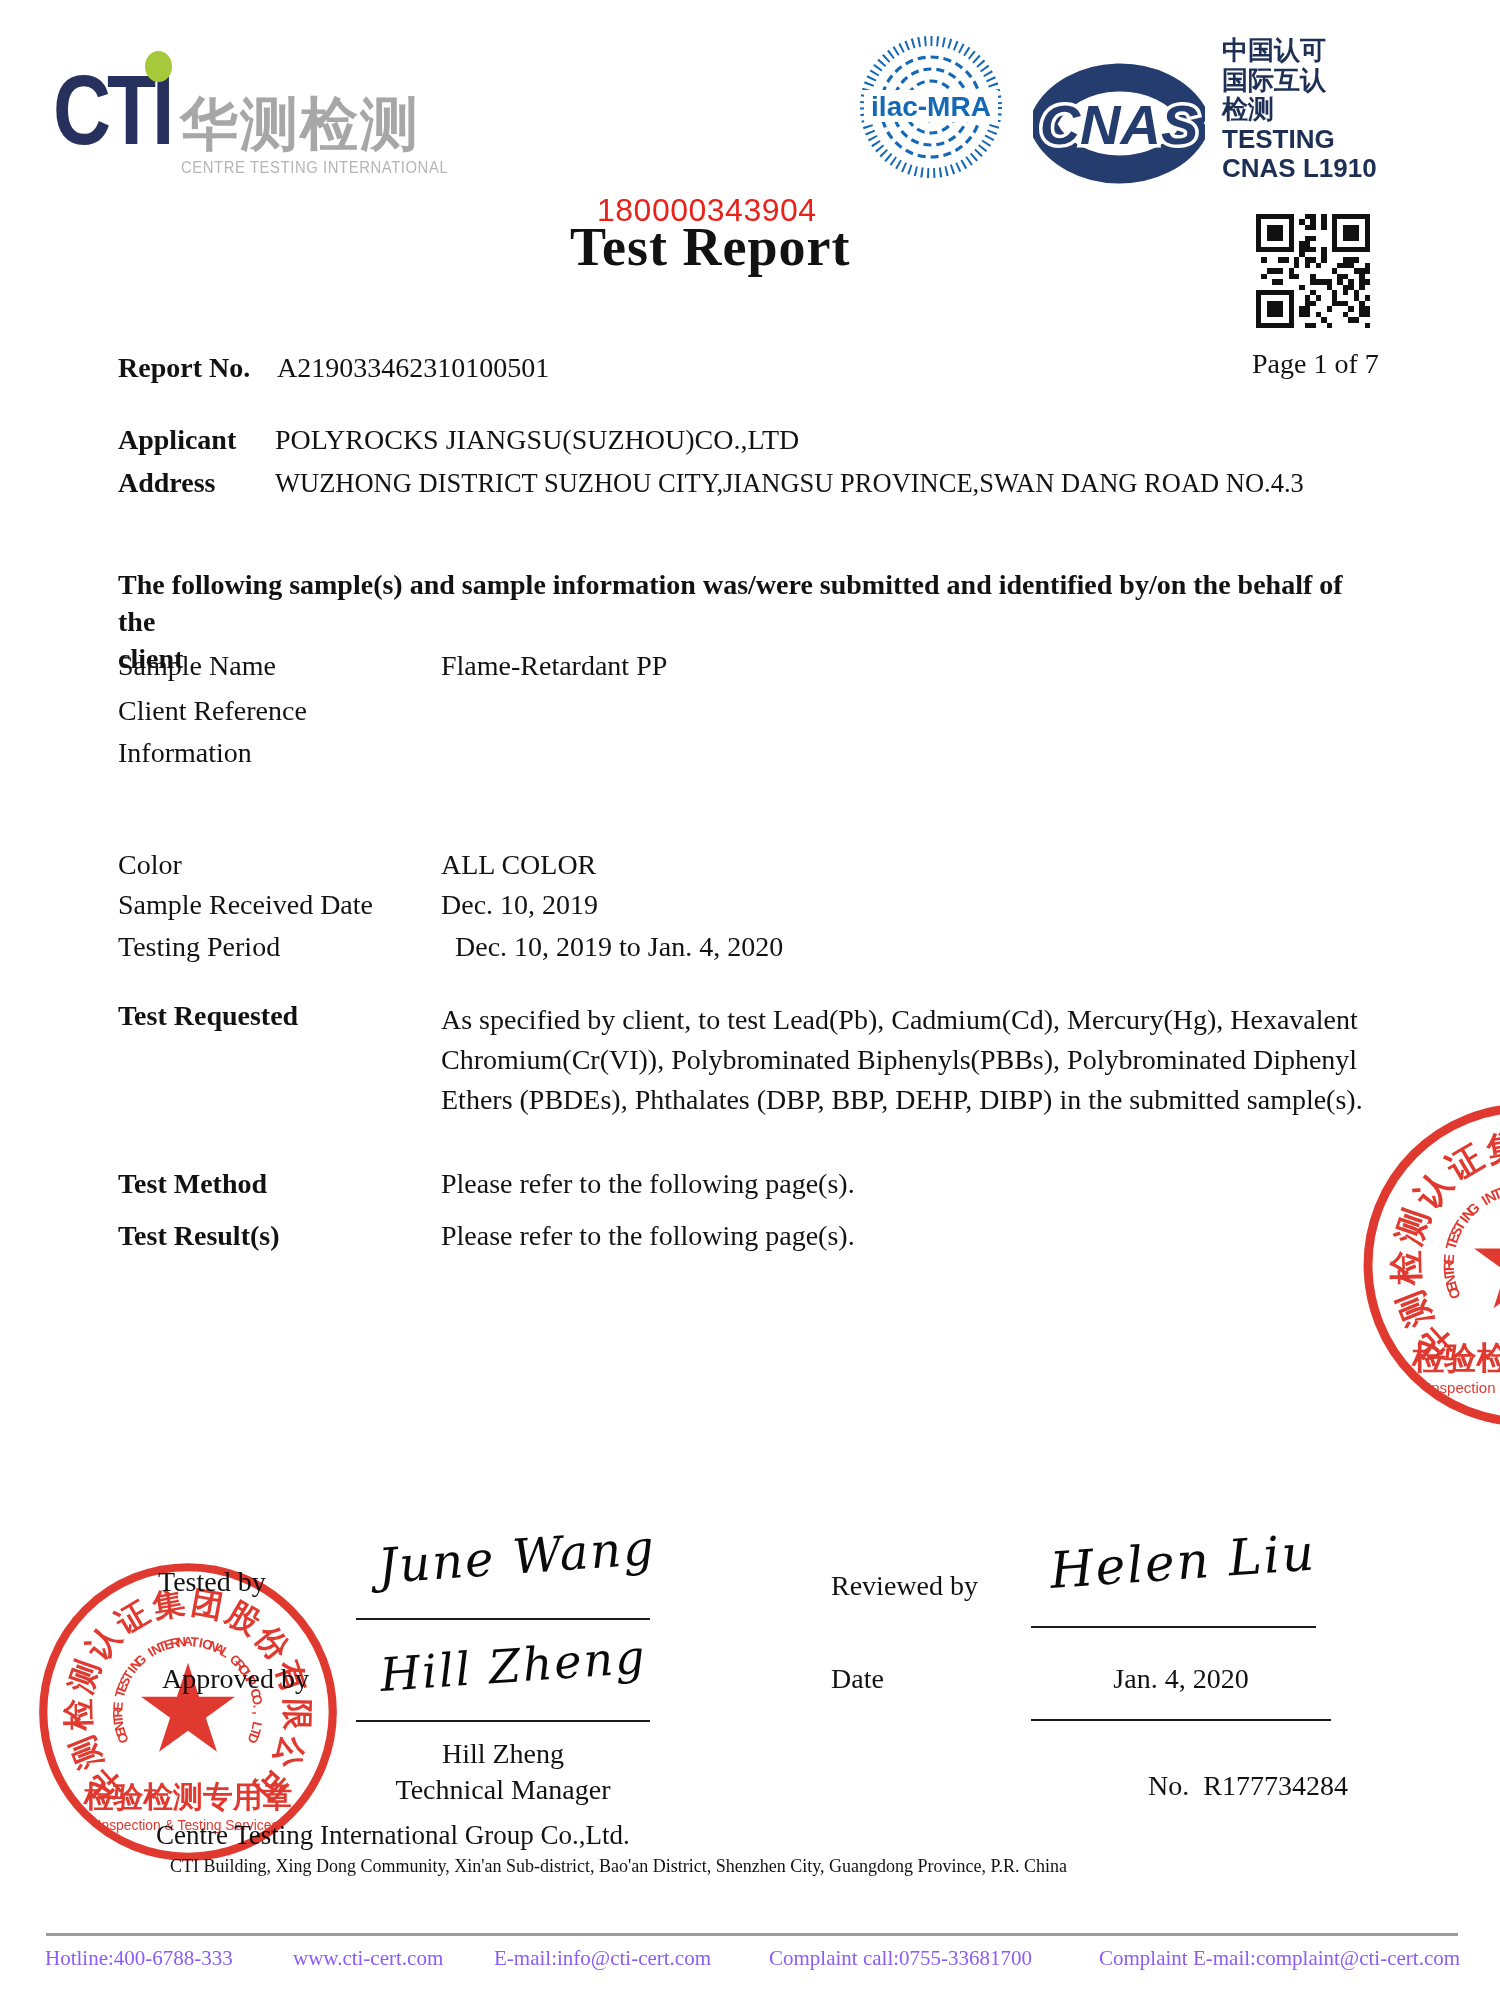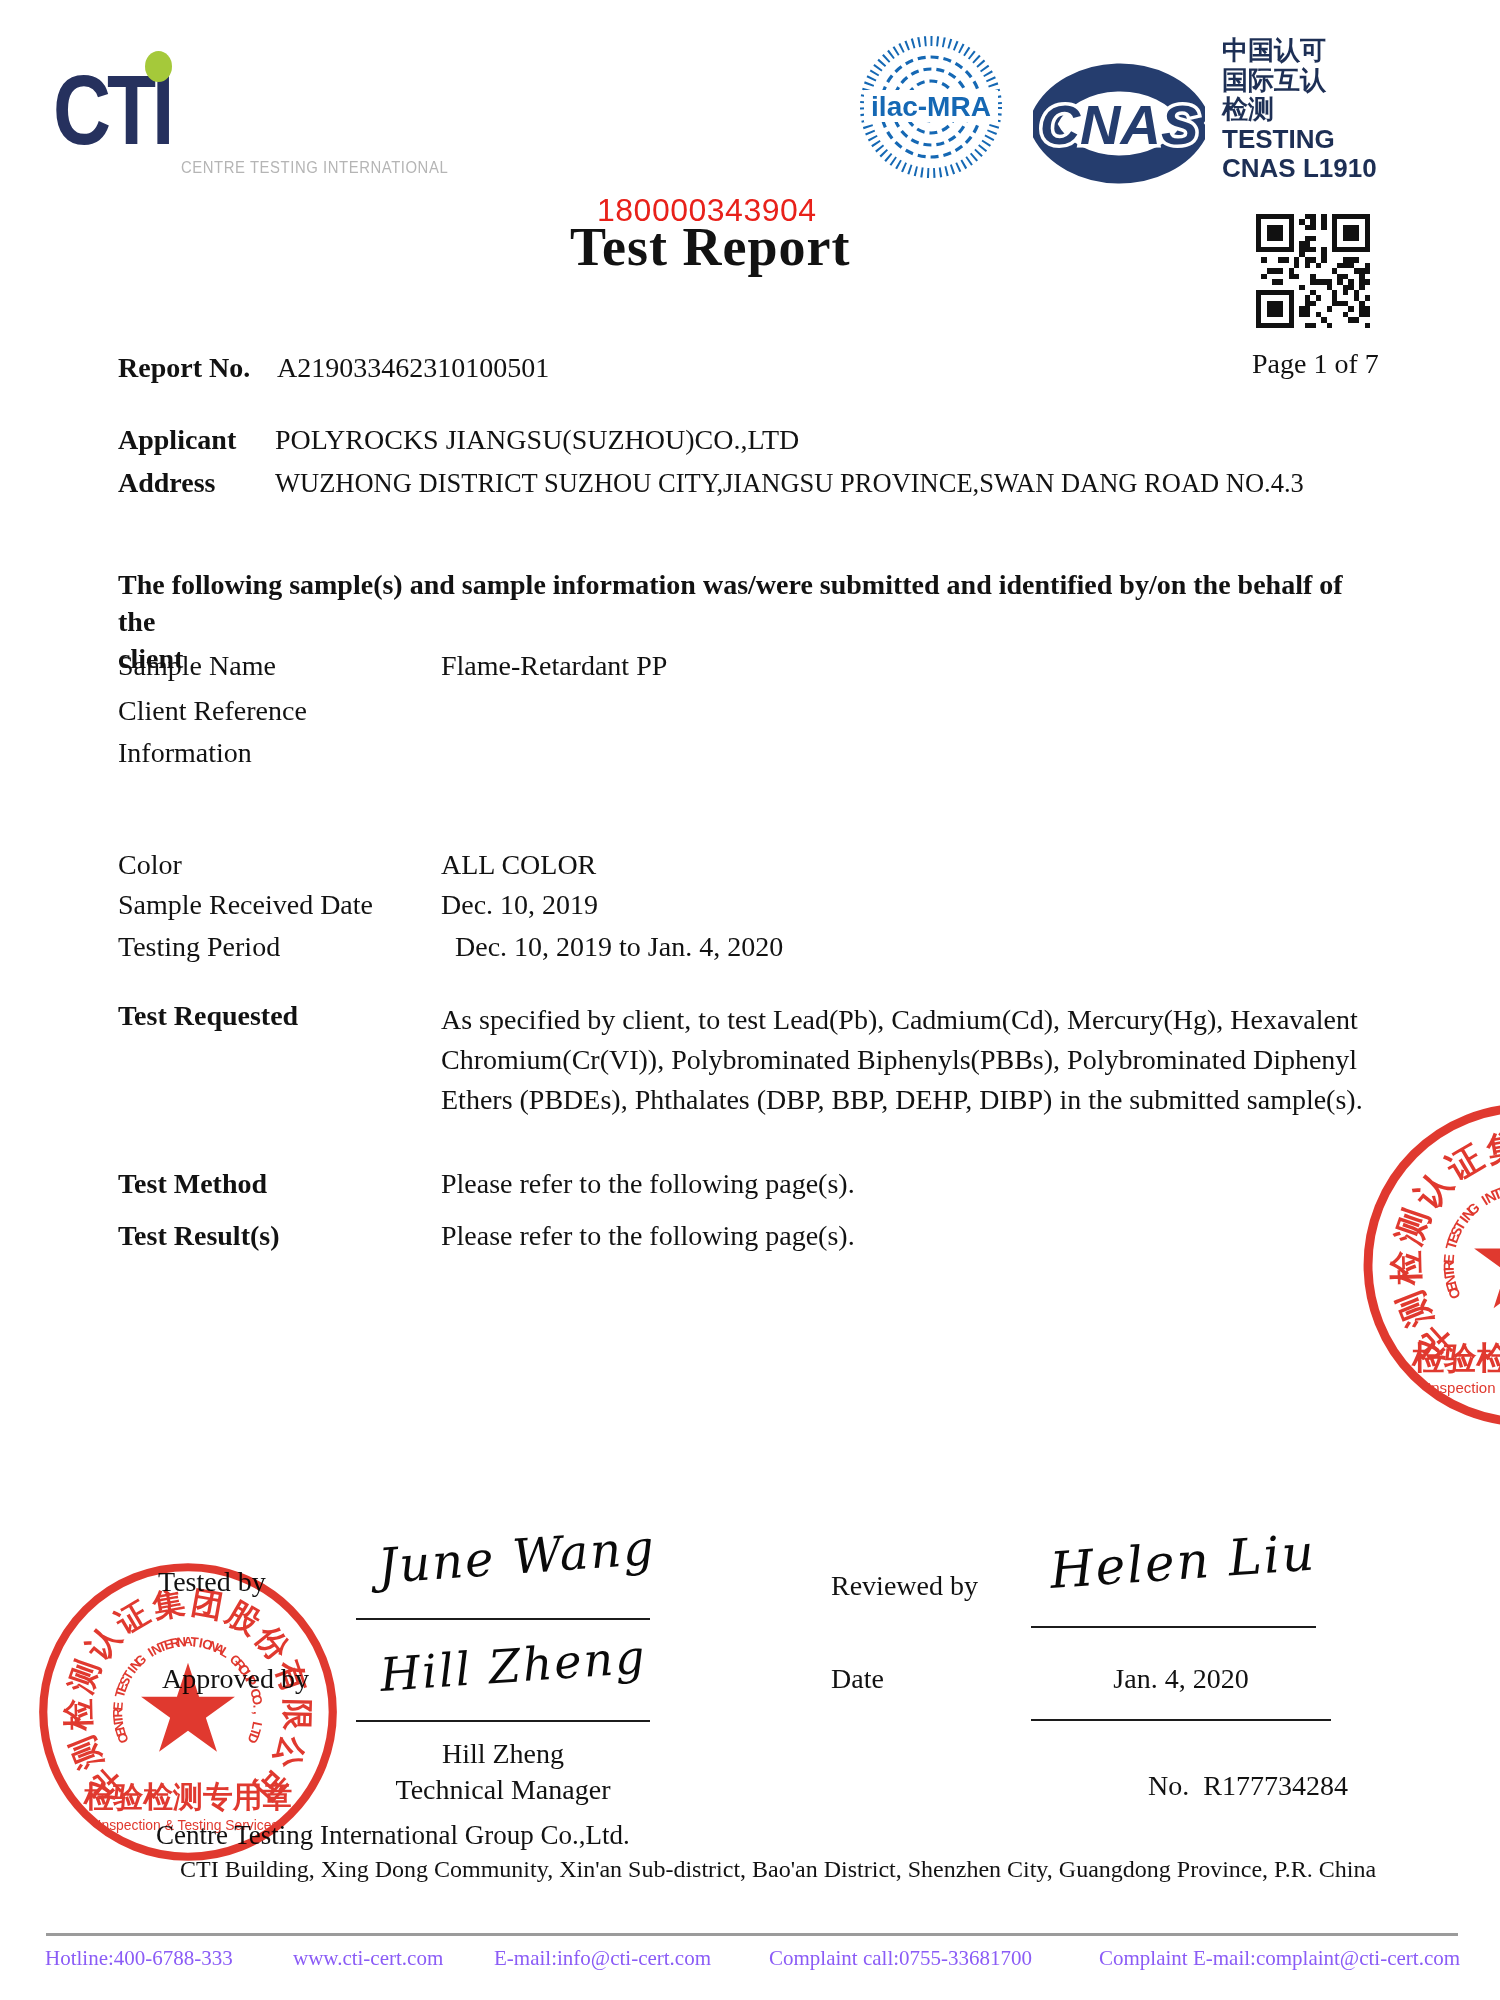--- a/index.html
+++ b/index.html
@@ -36,20 +36,21 @@
   .qr svg{width:100%;height:100%;}
 </style>
 </head>
 <body>
 
 <div class="page">
 
   <div class="abs" style="left:53px;top:45px;width:420px;height:145px;">
     <div class="abs cti-word" style="left:0;top:16px;">CTI</div>
     <div class="abs cti-dot" style="left:92px;top:6px;"></div>
+    <div class="abs cti-cn" style="left:127px;top:50px;">华测检测</div>
     <div class="abs cti-sub" style="left:128px;top:114px;">CENTRE TESTING INTERNATIONAL</div>
   </div>
 
   <div class="abs cma-num" style="left:597px;top:192px;">180000343904</div>
 
   <div class="abs" style="left:856px;top:26px;width:150px;height:162px;">
     <svg viewBox="0 0 150 162">
       <circle cx="75" cy="81" r="66" fill="none" stroke="#1568b4" stroke-width="10" stroke-dasharray="2 4.2"></circle>
       <g fill="none" stroke="#1568b4" stroke-width="3.2" stroke-dasharray="8 5">
         <path d="M 61,81 A 14,14 0 0 1 89,81"></path>
@@ -256,21 +257,21 @@
   <div class="abs sig" style="left:1052px;top:1542px;font-size:50px;">Helen Liu</div>
   <div class="abs hline" style="left:1031px;top:1626px;width:285px;"></div>
 
   <div class="abs serif" style="left:831px;top:1663px;">Date</div>
   <div class="abs serif center" style="left:1031px;top:1663px;width:300px;">Jan. 4, 2020</div>
   <div class="abs hline" style="left:1031px;top:1719px;width:300px;"></div>
 
   <div class="abs serif pre" style="left:1148px;top:1770px;">No.  R177734284</div>
 
   <div class="abs serif" style="left:156px;top:1820px;font-size:27px;">Centre Testing International Group Co.,Ltd.</div>
-  <div class="abs serif" style="left:180px;top:1856px;font-size:24px;">CTI Building, Xing Dong Community, Xin'an Sub-district, Bao'an District, Shenzhen City, Guangdong Province, P.R. China</div>
+  <div class="abs serif" style="left:170px;top:1856px;font-size:18px;">CTI Building, Xing Dong Community, Xin'an Sub-district, Bao'an District, Shenzhen City, Guangdong Province, P.R. China</div>
 
   <div class="abs stamp" style="left:1358px;top:1098px;width:334px;height:334px;"><svg viewBox="0 0 300 300">
         <circle cx="150" cy="150" r="141" fill="none" stroke="#dd2318" stroke-width="8"></circle>
         <text x="150" y="54" font-size="31" font-weight="bold" fill="#dd2318" text-anchor="middle" transform="rotate(-132 150 150)">华</text>
         <text x="150" y="54" font-size="31" font-weight="bold" fill="#dd2318" text-anchor="middle" transform="rotate(-111.6923076923077 150 150)">测</text>
         <text x="150" y="54" font-size="31" font-weight="bold" fill="#dd2318" text-anchor="middle" transform="rotate(-91.38461538461539 150 150)">检</text>
         <text x="150" y="54" font-size="31" font-weight="bold" fill="#dd2318" text-anchor="middle" transform="rotate(-71.07692307692308 150 150)">测</text>
         <text x="150" y="54" font-size="31" font-weight="bold" fill="#dd2318" text-anchor="middle" transform="rotate(-50.769230769230774 150 150)">认</text>
         <text x="150" y="54" font-size="31" font-weight="bold" fill="#dd2318" text-anchor="middle" transform="rotate(-30.461538461538467 150 150)">证</text>
         <text x="150" y="54" font-size="31" font-weight="bold" fill="#dd2318" text-anchor="middle" transform="rotate(-10.15384615384616 150 150)">集</text>

